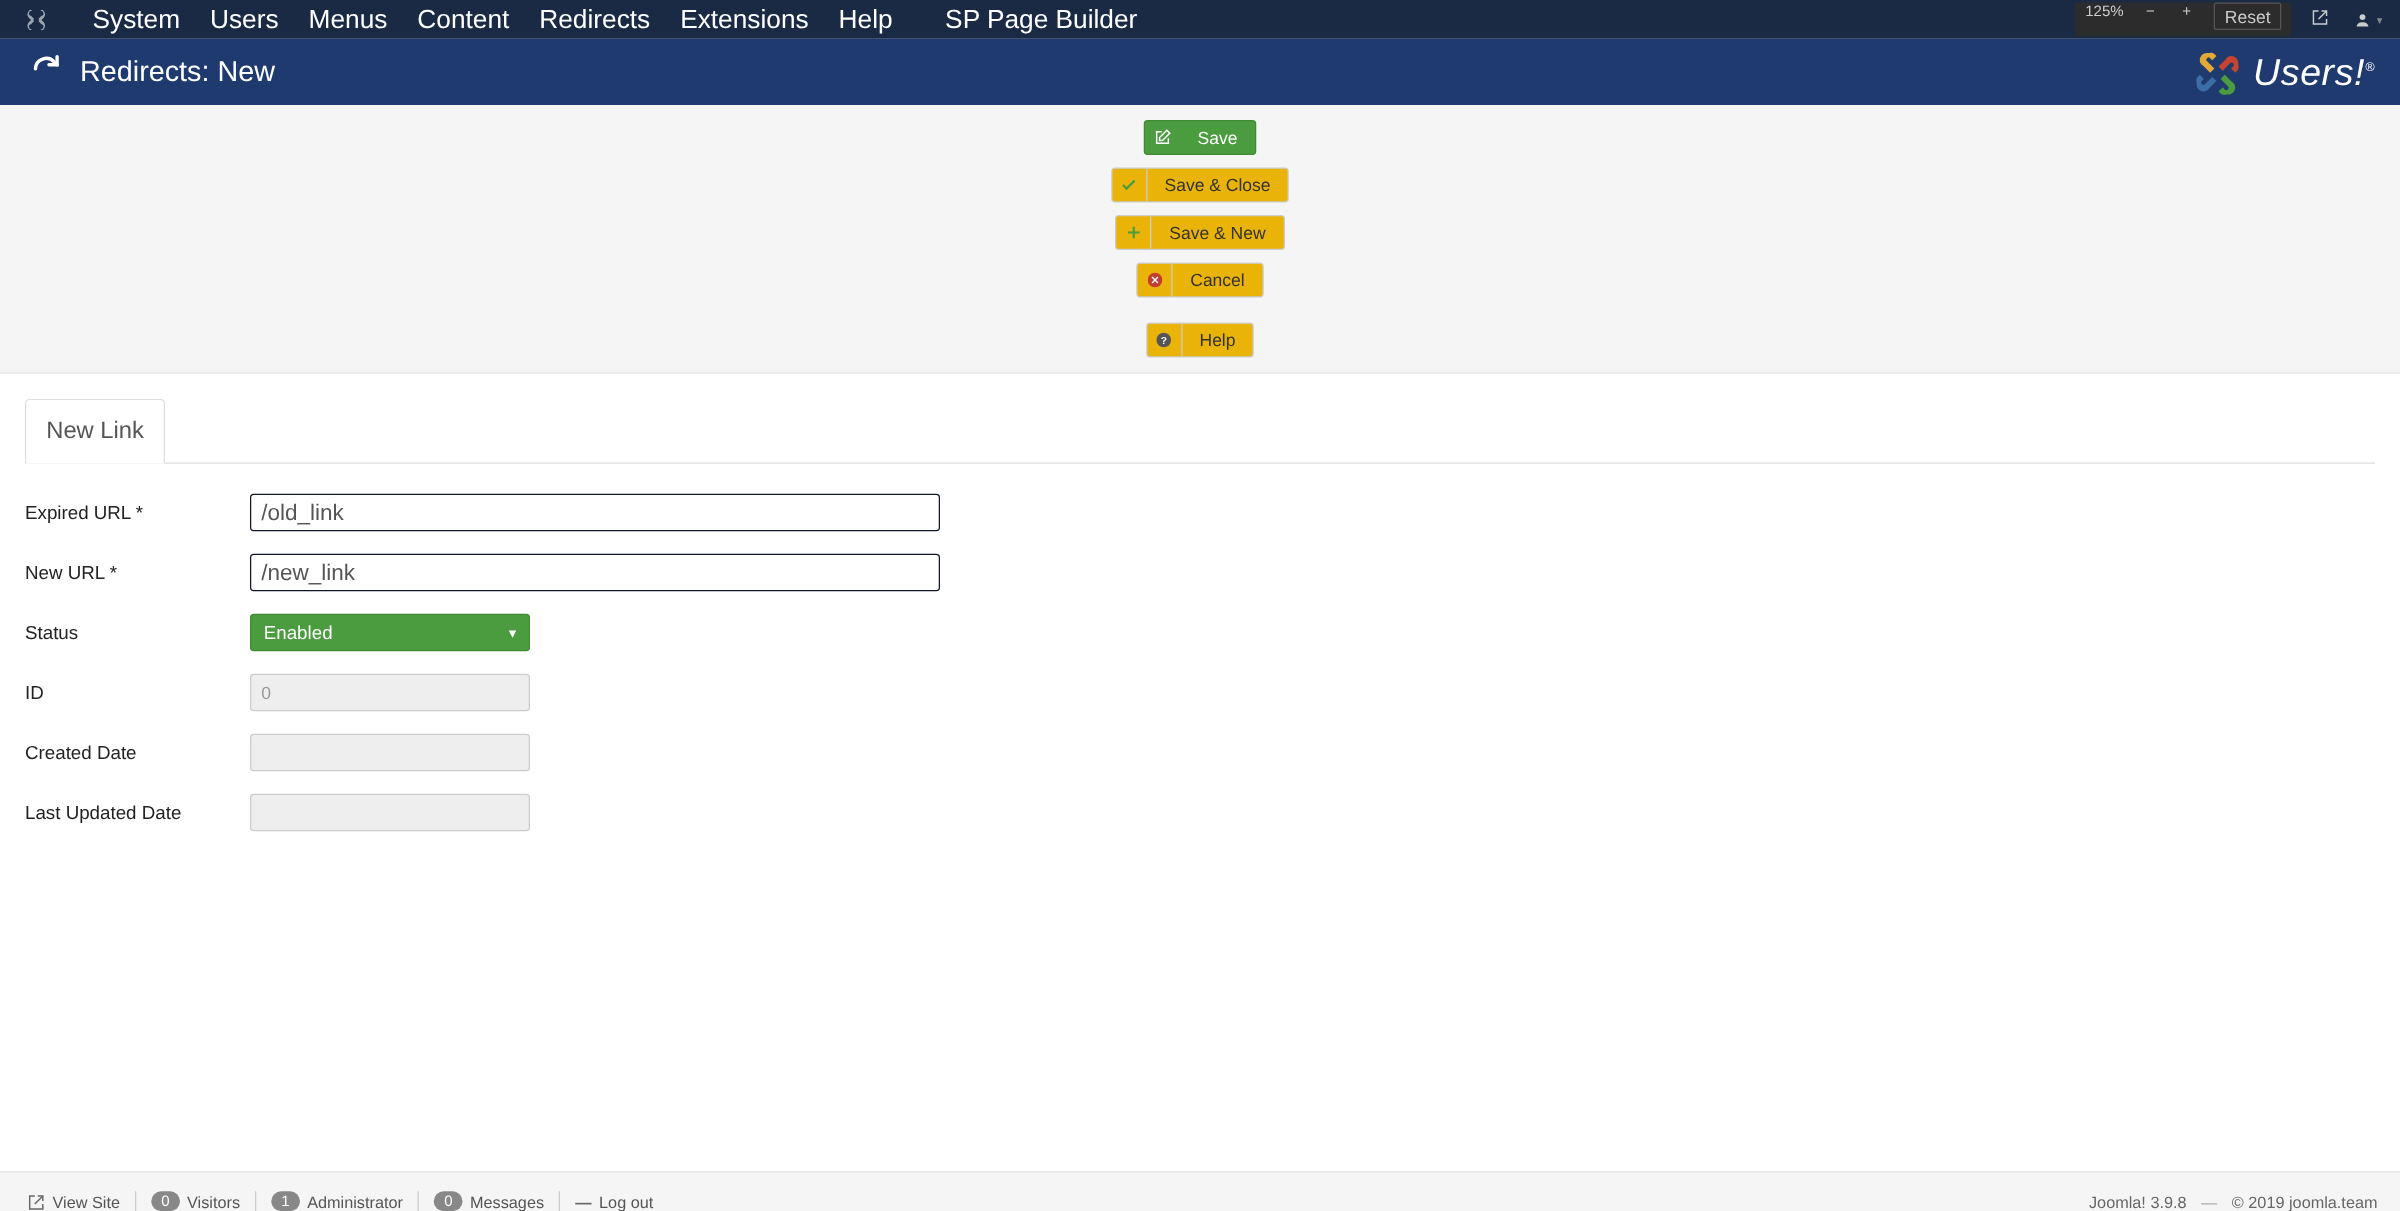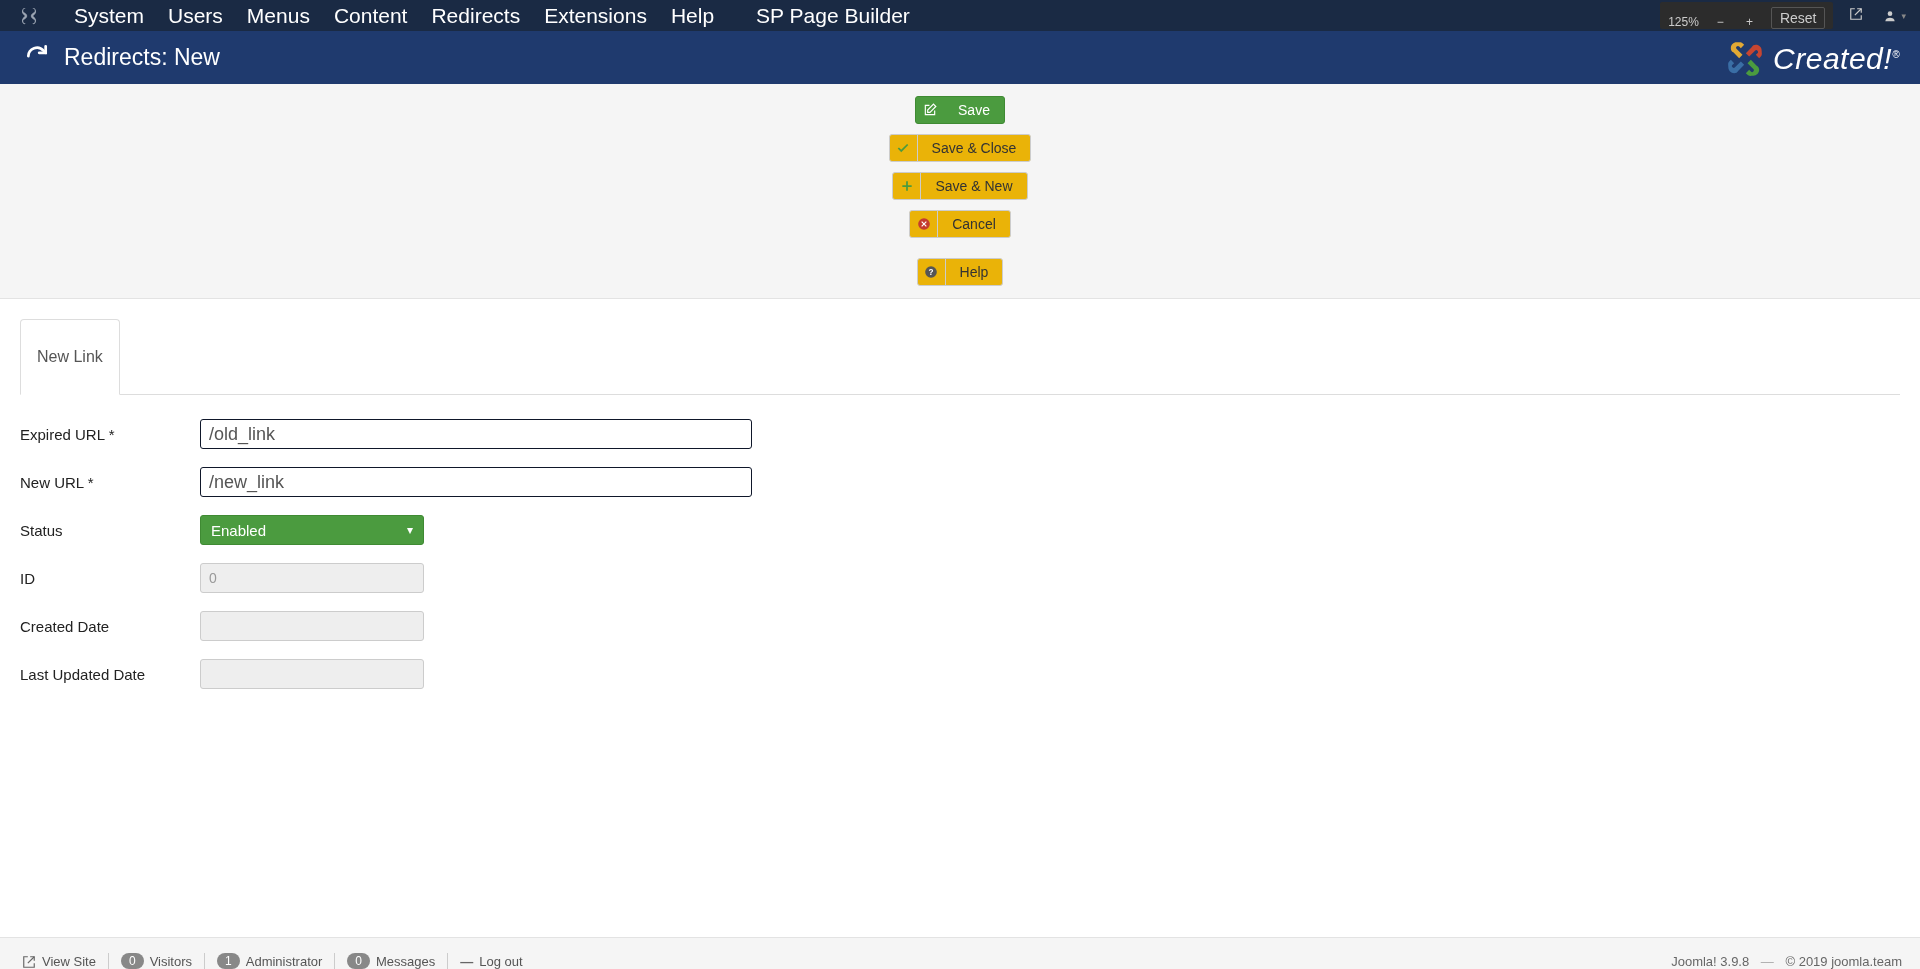--- a/index.html
+++ b/index.html
@@ -5,21 +5,21 @@
 * { box-sizing: border-box; margin: 0; padding: 0; }
 body { font-family: Arial, Helvetica, sans-serif; font-size: 14px; color: #333; background: #fff; width: 1920px; height: 969px; position: relative; overflow: hidden; }
 
 
 .topnav { background: #1a2a44; height: 31px; display: flex; align-items: center; padding: 0 0 0 18px; position: relative; }
 .topnav .joomla-icon-small { width: 22px; height: 22px; margin-right: 22px; display: flex; align-items: center; justify-content: center; }
 .topnav .joomla-icon-small svg { width: 20px; height: 20px; }
 .topnav .menu-item { color: #ffffff; padding: 0 12px; line-height: 31px; cursor: pointer; font-size: 21px; }
 .topnav .spacer-big { width: 18px; }
 .topnav .right-cluster { position: absolute; right: 0; top: 0; display: flex; align-items: center; height: 31px; }
-.zoom-box { background: #2c2c2c; height: 27px; display: flex; align-items: flex-end; padding: 0 8px; color: #ccc; font-size: 12px; gap: 14px; border-radius: 2px; margin-right: 6px; }
+.zoom-box { background: #2c2c2c; height: 27px; display: flex; align-items: flex-start; padding: 0 8px; color: #ccc; font-size: 12px; gap: 14px; border-radius: 2px; margin-right: 6px; }
 .zoom-box .zoom-btn { color: #ccc; cursor: pointer; padding: 0 4px; }
 .zoom-box .reset-btn { border: 1px solid #555; padding: 2px 8px; font-size: 14px; border-radius: 2px; cursor: pointer; }
 .topnav .ext-icon { color: #ccc; padding: 0 10px; cursor: pointer; }
 .topnav .user-icon { color: #ccc; padding: 0 14px 0 10px; cursor: pointer; display: flex; align-items: center; gap: 4px; }
 
 
 .header-band { background: #1f3a6e; height: 53px; display: flex; align-items: center; padding: 0 24px; position: relative; }
 .header-band .redo-icon { color: #fff; font-size: 24px; margin-right: 14px; }
 .header-band .page-title { color: #fff; font-size: 23px; font-weight: 500; }
 .header-band .joomla-logo { position: absolute; right: 20px; top: 8px; display: flex; align-items: center; gap: 8px; }
@@ -36,21 +36,21 @@
 .btn.btn-green .btn-label { color: #fff; }
 .btn .icon-check { color: #4b9b3f; }
 .btn .icon-plus { color: #4b9b3f; }
 .btn .icon-cancel { color: #c43c2f; }
 .btn .icon-help { color: #333; }
 .toolbar .spacer { flex: 1; }
 
 
 .content { padding: 20px 20px 0 20px; background: #fff; }
 .tabs { border-bottom: 1px solid #ddd; display: flex; }
-.tab { border: 1px solid #ddd; border-bottom: 1px solid #fff; margin-bottom: -1px; padding: 28px 16px; border-radius: 4px 4px 0 0; color: #555; background: #fff; cursor: pointer; font-size: 16px;}
+.tab { border: 1px solid #ddd; border-bottom: 1px solid #fff; margin-bottom: -1px; padding: 14px 16px; border-radius: 4px 4px 0 0; color: #555; background: #fff; cursor: pointer; font-size: 19px;}
 .form-area { padding: 24px 0 0 0; }
 .form-row { display: flex; align-items: center; margin-bottom: 18px; }
 .form-row .lbl { width: 180px; padding-left: 0; color: #222; font-size: 15px; }
 .form-row .ctrl { }
 .text-input { width: 552px; height: 30px; border: 1px solid #0f172a; border-radius: 3px; padding: 0 8px; font-size: 18px; color: #555; }
 .text-input-sm { width: 224px; height: 30px; border: 1px solid #ccc; border-radius: 3px; padding: 0 8px; font-size: 14px; color: #555; }
 .text-input-sm[readonly] { background: #eee; color: #999; }
 .select-green { width: 224px; height: 30px; background: #4b9b3f; border: 1px solid #3f8a33; border-radius: 3px; color: #fff; display: flex; align-items: center; padding: 0 10px; cursor: pointer; position: relative; font-size: 15px;}
 .select-green:after { content: "▾"; position: absolute; right: 10px; color: #fff; font-size: 12px; }
 
@@ -123,21 +123,21 @@
   <span class="page-title">Redirects: New</span>
   <div class="joomla-logo">
     <svg width="40" height="40" viewBox="0 0 48 48">
       <g>
         <path fill="#e2a934" d="M14 4c-4 0-7 3-7 7 0 2 1 4 3 5l7 7 4-4-7-7c-1-1-1-2 0-3s2-1 3 0l2 2 4-4-2-2c-2-2-4-1-7-1z"></path>
         <path fill="#c64531" d="M44 14c0-4-3-7-7-7-2 0-4 1-5 3l-7 7 4 4 7-7c1-1 2-1 3 0s1 2 0 3l-2 2 4 4 2-2c2-2 1-4 1-7z"></path>
         <path fill="#4b9b3f" d="M34 44c4 0 7-3 7-7 0-2-1-4-3-5l-7-7-4 4 7 7c1 1 1 2 0 3s-2 1-3 0l-2-2-4 4 2 2c2 2 4 1 7 1z"></path>
         <path fill="#3a6ea5" d="M4 34c0 4 3 7 7 7 2 0 4-1 5-3l7-7-4-4-7 7c-1 1-2 1-3 0s-1-2 0-3l2-2-4-4-2 2c-2 2-1 4-1 7z"></path>
       </g>
     </svg>
-    <span class="joomla-logo-text"><span>Created!</span><sup>®</sup></span>
+    <span class="joomla-logo-text"><span>Users!</span><sup>®</sup></span>
   </div>
 </div>
 
 <div class="toolbar">
   <div class="btn btn-green">
     <span class="btn-icon">
       <svg class="ico" viewBox="0 0 24 24" fill="none" stroke="#fff" stroke-width="2">
           <path d="M11 4H4v16h16v-7"></path>
           <path d="M18 2l4 4-10 10H8v-4z"></path>
         </svg>

